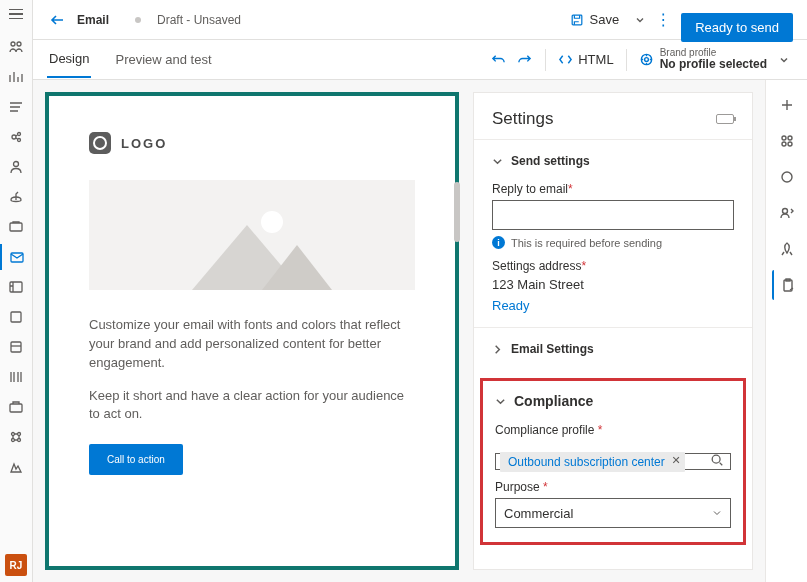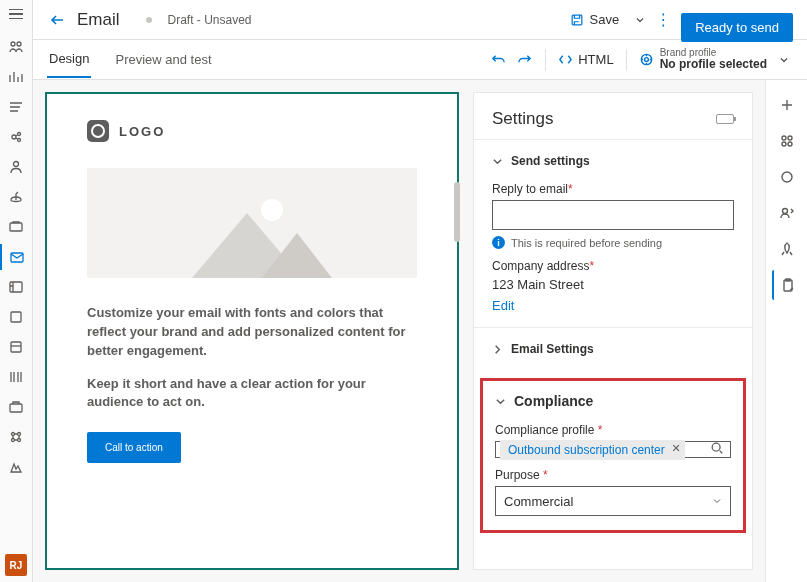--- a/index.html
+++ b/index.html
@@ -14,21 +14,21 @@
   .rail .ritem svg{width:16px;height:16px;stroke:#605e5c;fill:none;stroke-width:1.3;}
   .rail .ritem.active{ border-left:2px solid #0078d4; }
   .rail .ritem.active svg{stroke:#0078d4;}
   .rail .spacer{flex:1;}
   .rail .avatar{width:22px;height:22px;background:#ca5010;color:#fff;font-size:10px;font-weight:600;border-radius:2px;display:flex;align-items:center;justify-content:center;margin-bottom:6px;cursor:pointer;}
 
   
   .header{position:absolute;left:33px;right:0;top:0;height:40px;border-bottom:1px solid #e1e0de;display:flex;align-items:center;padding:0 14px;gap:10px;}
   .back{width:20px;height:20px;display:flex;align-items:center;justify-content:center;cursor:pointer;}
   .back svg{width:16px;height:16px;stroke:#0078d4;stroke-width:1.6;fill:none;}
-  .title{font-size:17px;font-weight:400;}
+  .title{font-size:12px;font-weight:700;}
   .dot{width:6px;height:6px;border-radius:50%;background:#c8c6c4;margin-left:16px;}
   .draft{color:#605e5c;font-size:12px;margin-left:6px;}
   .header .flex{flex:1;}
   .savebtn{display:flex;align-items:center;gap:6px;color:#323130;font-size:13px;cursor:pointer;padding:4px 6px;justify-content:center;}
   .savebtn svg{width:14px;height:14px;stroke:#0078d4;fill:none;stroke-width:1.4;}
   .chev{width:10px;display:flex;align-items:center;justify-content:center;cursor:pointer;}
   .chev svg{width:10px;height:10px;stroke:#605e5c;fill:none;stroke-width:1.4;}
   .vdots{width:16px;display:flex;align-items:center;justify-content:center;cursor:pointer;color:#0078d4;font-size:16px;}
   .primary{background:#0078d4;color:#fff;border:none;font-size:13px;padding:7px 14px;border-radius:2px;cursor:pointer;margin-top:16px;}
 
@@ -44,48 +44,48 @@
   .htmlbtn svg{width:15px;height:15px;stroke:#0078d4;fill:none;stroke-width:1.5;}
   .brand{display:flex;align-items:center;gap:6px;cursor:pointer;padding:0 4px;}
   .brand svg{width:15px;height:15px;stroke:#0078d4;fill:none;stroke-width:1.5;}
   .brand .btxt{display:flex;flex-direction:column;line-height:1.1;}
   .brand .lbl{font-size:10px;color:#605e5c;}
   .brand .val{font-size:12px;color:#323130;font-weight:600;}
 
   
   .main{position:absolute;left:33px;right:42px;top:80px;bottom:0;background:#f7f7f7;display:flex;gap:14px;padding:12px;}
   .canvas-wrap{flex:1;position:relative;}
-  .canvas{background:#fff;border:2px solid #0f766e;height:100%;padding:26px 40px;overflow:auto;}
+  .canvas{background:#fff;border:4px solid #0f766e;height:100%;padding:36px 40px;overflow:auto;}
   .logo{display:flex;align-items:center;gap:10px;color:#4b4b4b;font-weight:700;letter-spacing:2px;font-size:13px;margin-bottom:26px;}
   .logo .sq{width:22px;height:22px;border-radius:5px;background:#5d5d5d;display:flex;align-items:center;justify-content:center;}
   .logo .sq::after{content:"";width:10px;height:10px;border:2px solid #fff;border-radius:50%;}
   .imgph{width:100%;height:110px;background:#f3f2f1;position:relative;overflow:hidden;margin-bottom:26px;}
   .imgph svg{position:absolute;bottom:0;left:50%;transform:translateX(-50%);}
   .h1{font-size:25px;font-weight:400;line-height:1.25;color:#323130;margin:0 0 18px 0;}
-  .p{font-size:13px;color:#605e5c;margin:0 0 14px 0;line-height:1.45;font-weight:bold;}
+  .p{font-size:13px;color:#605e5c;margin:0 0 14px 0;line-height:1.45;}
   .cta{background:#0078d4;color:#fff;border:none;font-size:10px;padding:10px 18px;border-radius:2px;cursor:pointer;margin-top:6px;}
   .vscroll{position:absolute;right:-1px;top:90px;width:6px;height:60px;background:#c8c6c4;border-radius:3px;}
 
   .panel{width:280px;background:#fff;border:1px solid #e9e7e5;overflow:auto;position:relative;}
   .panel h2{font-size:17px;font-weight:400;margin:0;padding:16px 18px 10px 18px;display:flex;align-items:center;justify-content:space-between;}
   .panel h2 .batt{border:1px solid #9c9a98;width:18px;height:10px;border-radius:2px;position:relative;}
   .panel h2 .batt::after{content:"";position:absolute;right:-3px;top:2px;width:2px;height:4px;background:#9c9a98;}
   .sect{border-top:1px solid #edebe9;padding:10px 18px 14px 18px;}
   .sect-head{display:flex;align-items:center;gap:8px;cursor:pointer;font-weight:600;font-size:12px;padding:4px 0;}
   .sect-head svg{width:11px;height:11px;stroke:#605e5c;fill:none;stroke-width:1.6;}
   .label{font-size:12px;color:#323130;margin-top:10px;}
   .req{color:#d13438;}
   .field{width:100%;height:30px;border:1px solid #605e5c;margin-top:4px;padding:0 8px;font-size:13px;background:#fff;}
   .info{display:flex;align-items:center;gap:6px;font-size:11px;color:#605e5c;margin-top:6px;}
   .info .i{width:13px;height:13px;border-radius:50%;background:#0078d4;color:#fff;font-size:9px;font-weight:700;display:flex;align-items:center;justify-content:center;}
   .static{font-size:13px;margin-top:4px;}
   .link{color:#0078d4;font-size:13px;cursor:pointer;margin-top:6px;display:inline-block;}
   .compliance-box{border:3px solid #d13438;margin:4px 6px 6px 6px;padding:8px 12px 14px 12px;}
   .compliance-box .sect-head{font-size:14px;align-items:center;}
-  .pill-field{display:flex;align-items:center;justify-content:space-between;border:1px solid #605e5c;height:17px;margin-top:4px;padding:0 6px 0 4px;}
+  .pill-field{display:flex;align-items:center;justify-content:space-between;border:1px solid #605e5c;height:17px;margin-top:16px;padding:0 6px 0 4px;}
   .pill{background:#eaeaea;color:#0078d4;font-size:12px;padding:3px 20px 3px 8px;position:relative;border-radius:1px;}
   .pill .x{position:absolute;right:4px;top:2px;color:#605e5c;cursor:pointer;font-size:11px;}
   .srch svg{width:14px;height:14px;stroke:#605e5c;fill:none;stroke-width:1.5;}
   .select{display:flex;align-items:center;justify-content:space-between;border:1px solid #605e5c;height:30px;margin-top:4px;padding:0 8px;font-size:13px;cursor:pointer;}
   .topic-sect{padding:6px 18px 14px 18px;}
 
   
   .rrail{position:absolute;right:0;top:80px;bottom:0;width:42px;background:#fff;border-left:1px solid #e9e7e5;display:flex;flex-direction:column;align-items:center;padding-top:10px;gap:6px;}
   .rrail .rbtn{width:30px;height:30px;display:flex;align-items:center;justify-content:center;cursor:pointer;border-radius:2px;}
   .rrail .rbtn svg{width:16px;height:16px;stroke:#605e5c;fill:none;stroke-width:1.4;}
@@ -292,23 +292,23 @@
             <path d="M2 4l4 4 4-4"></path>
           </svg>
         <span>Send settings</span>
       </div>
       <div class="label"><span>Reply to email</span><span class="req">*</span></div>
       <input class="field" style="">
       <div class="info">
         <span class="i">i</span>
         <span>This is required before sending</span>
       </div>
-      <div class="label"><span>Company address</span><span class="req">*</span></div>
+      <div class="label"><span>Settings address</span><span class="req">*</span></div>
       <div class="static">123 Main Street</div>
-      <span class="link">Edit</span>
+      <span class="link">Ready</span>
     </div>
 
     <div class="sect">
       <div class="sect-head">
         <svg viewBox="0 0 12 12">
             <path d="M4 2l4 4-4 4"></path>
           </svg>
         <span>Email Settings</span>
       </div>
     </div>

